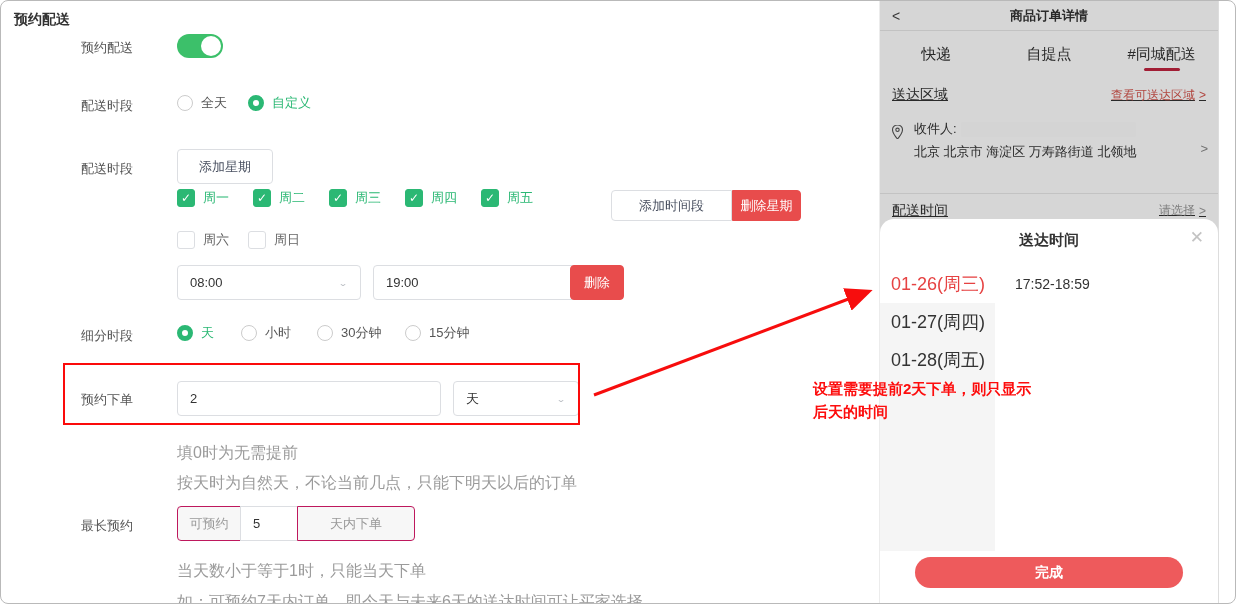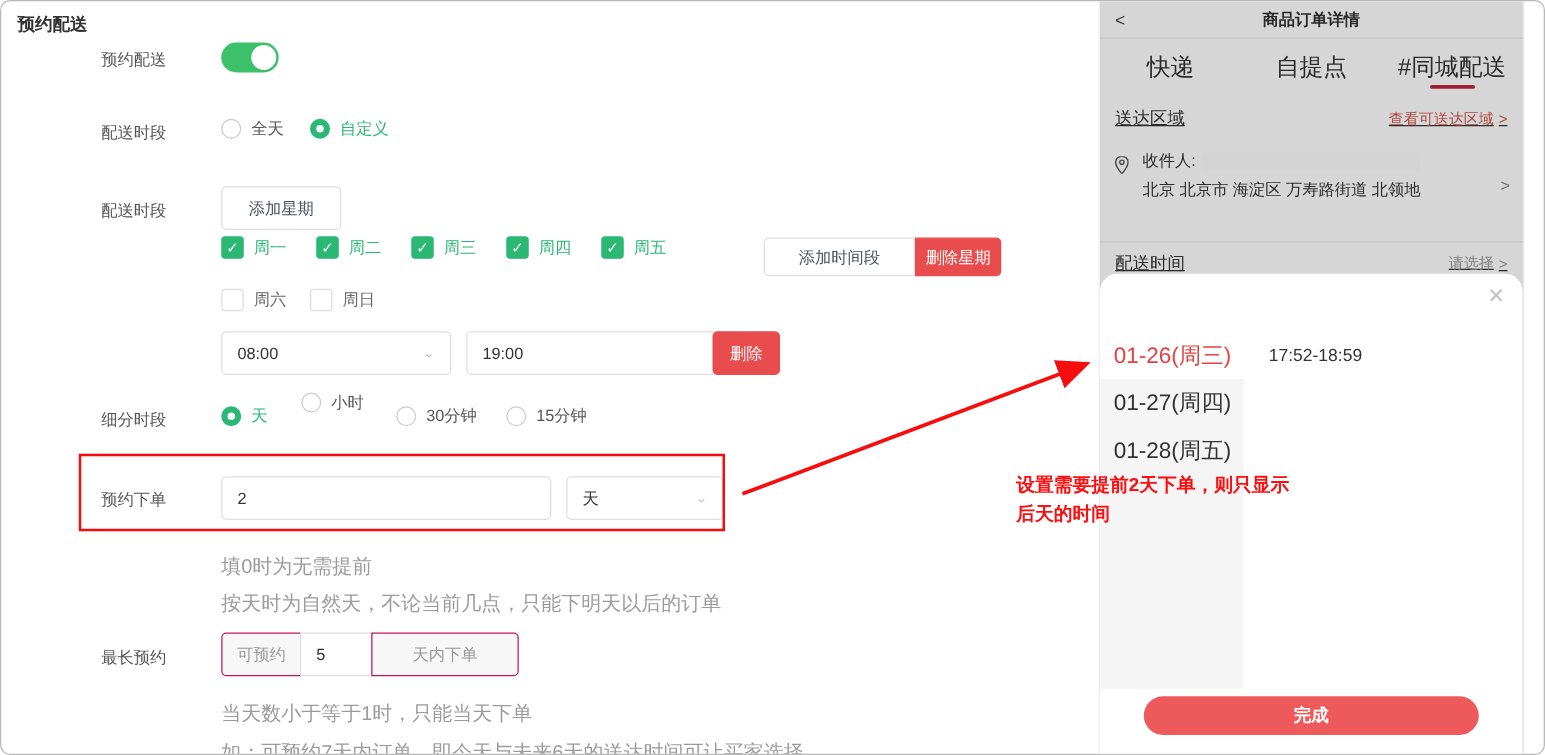--- a/index.html
+++ b/index.html
@@ -59,21 +59,21 @@
   .panel { position:absolute; left:878px; top:0; width:340px; height:604px; background:#fff;
     border-left:1px solid #ececec; border-right:1px solid #ddd; }
   .panel .dim { position:absolute; inset:0; background:rgba(0,0,0,0.16); z-index:5; }
 
   .p-header { position:absolute; top:0; left:0; right:0; height:30px; border-bottom:1px solid #e8e8e8;
     display:flex; align-items:center; }
   .p-back { position:absolute; left:12px; font-size:14px; color:#444; cursor:pointer; }
   .p-title { width:100%; text-align:center; font-size:13px; font-weight:bold; color:#333; }
 
   .p-tabs { position:absolute; top:30px; left:0; right:0; height:46px; display:flex; }
-  .p-tab { flex:1; display:flex; align-items:center; justify-content:center; font-size:19px; color:#333;
+  .p-tab { flex:1; display:flex; align-items:center; justify-content:center; font-size:15px; color:#333;
     position:relative; cursor:pointer; }
   .p-tab.active::after { content:""; position:absolute; left:50%; transform:translateX(-50%);
     bottom:6px; width:36px; height:3px; background:#c0233f; border-radius:2px; }
 
   .p-row { position:absolute; left:0; right:0; display:flex; align-items:center; padding:0 12px;text-decoration:underline; }
   .p-row .lbl { font-size:14px; color:#333; }
   .p-row .right { margin-left:auto; font-size:12px; display:flex; align-items:center; gap:4px; }
   .link-red { color:#d4554d; cursor:pointer; }
   .link-gray { color:#999; cursor:pointer; }
 
@@ -185,21 +185,21 @@
     <span>19:00</span>
     <span class="caret">⌄</span>
   </div>
   <button class="btn-red" style="left:569px; top:264px; width:54px; height:35px; border-radius:4px;">删除</button>
 
   <div class="flabel" style="top:326px;">细分时段</div>
   <div class="radio-item sel" style="left:176px; top:323px;">
     <span class="radio-dot"></span>
     <span>天</span>
   </div>
-  <div class="radio-item" style="left:240px; top:312px;">
+  <div class="radio-item" style="left:240px; top:323px;">
     <span class="radio-dot"></span>
     <span>小时</span>
   </div>
   <div class="radio-item" style="left:316px; top:323px;">
     <span class="radio-dot"></span>
     <span>30分钟</span>
   </div>
   <div class="radio-item" style="left:404px; top:323px;">
     <span class="radio-dot"></span>
     <span>15分钟</span>
@@ -266,20 +266,21 @@
       <span class="lbl">配送时间</span>
       <span class="right link-gray">
         <span>请选择</span>
         <span>&gt;</span>
       </span>
     </div>
 
     <div class="dim"></div>
 
     <div class="modal">
+      <div class="m-title">送达时间</div>
       <span class="m-close">✕</span>
 
       <div class="m-dates">
         <div class="m-date sel">
           <span>01-26(周三)</span>
         </div>
         <div class="m-gray">
           <div class="m-date">
             <span>01-27(周四)</span>
           </div>

